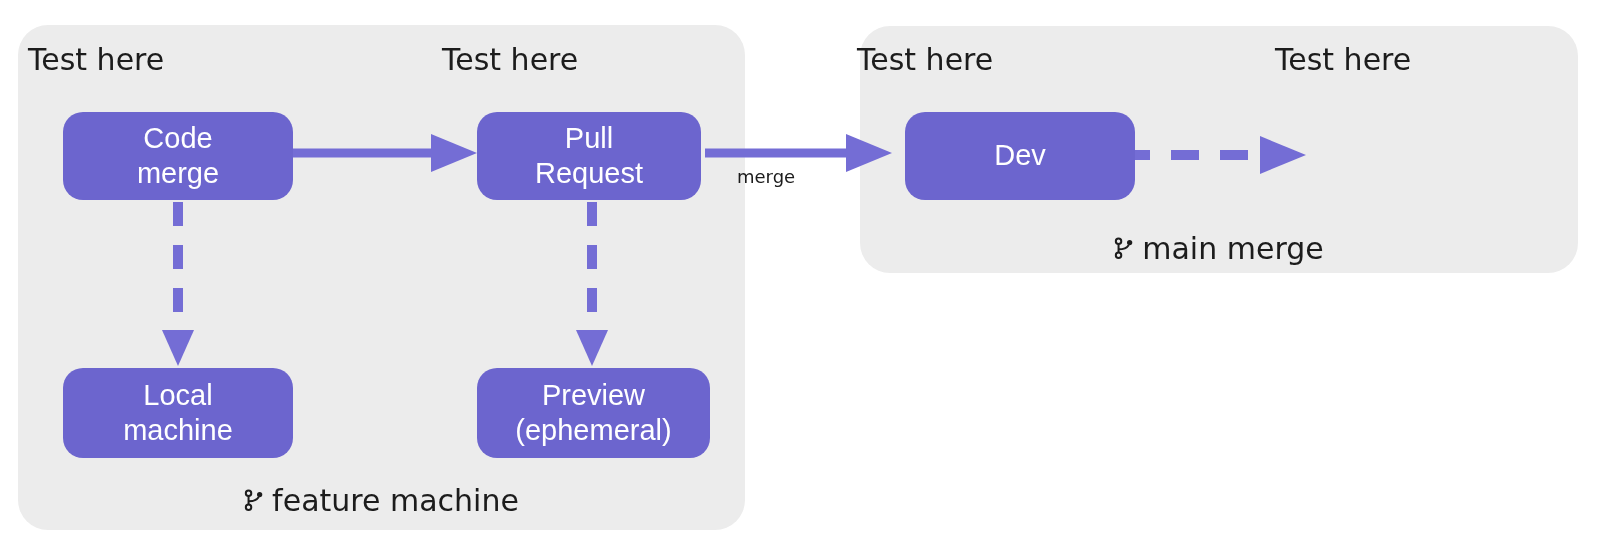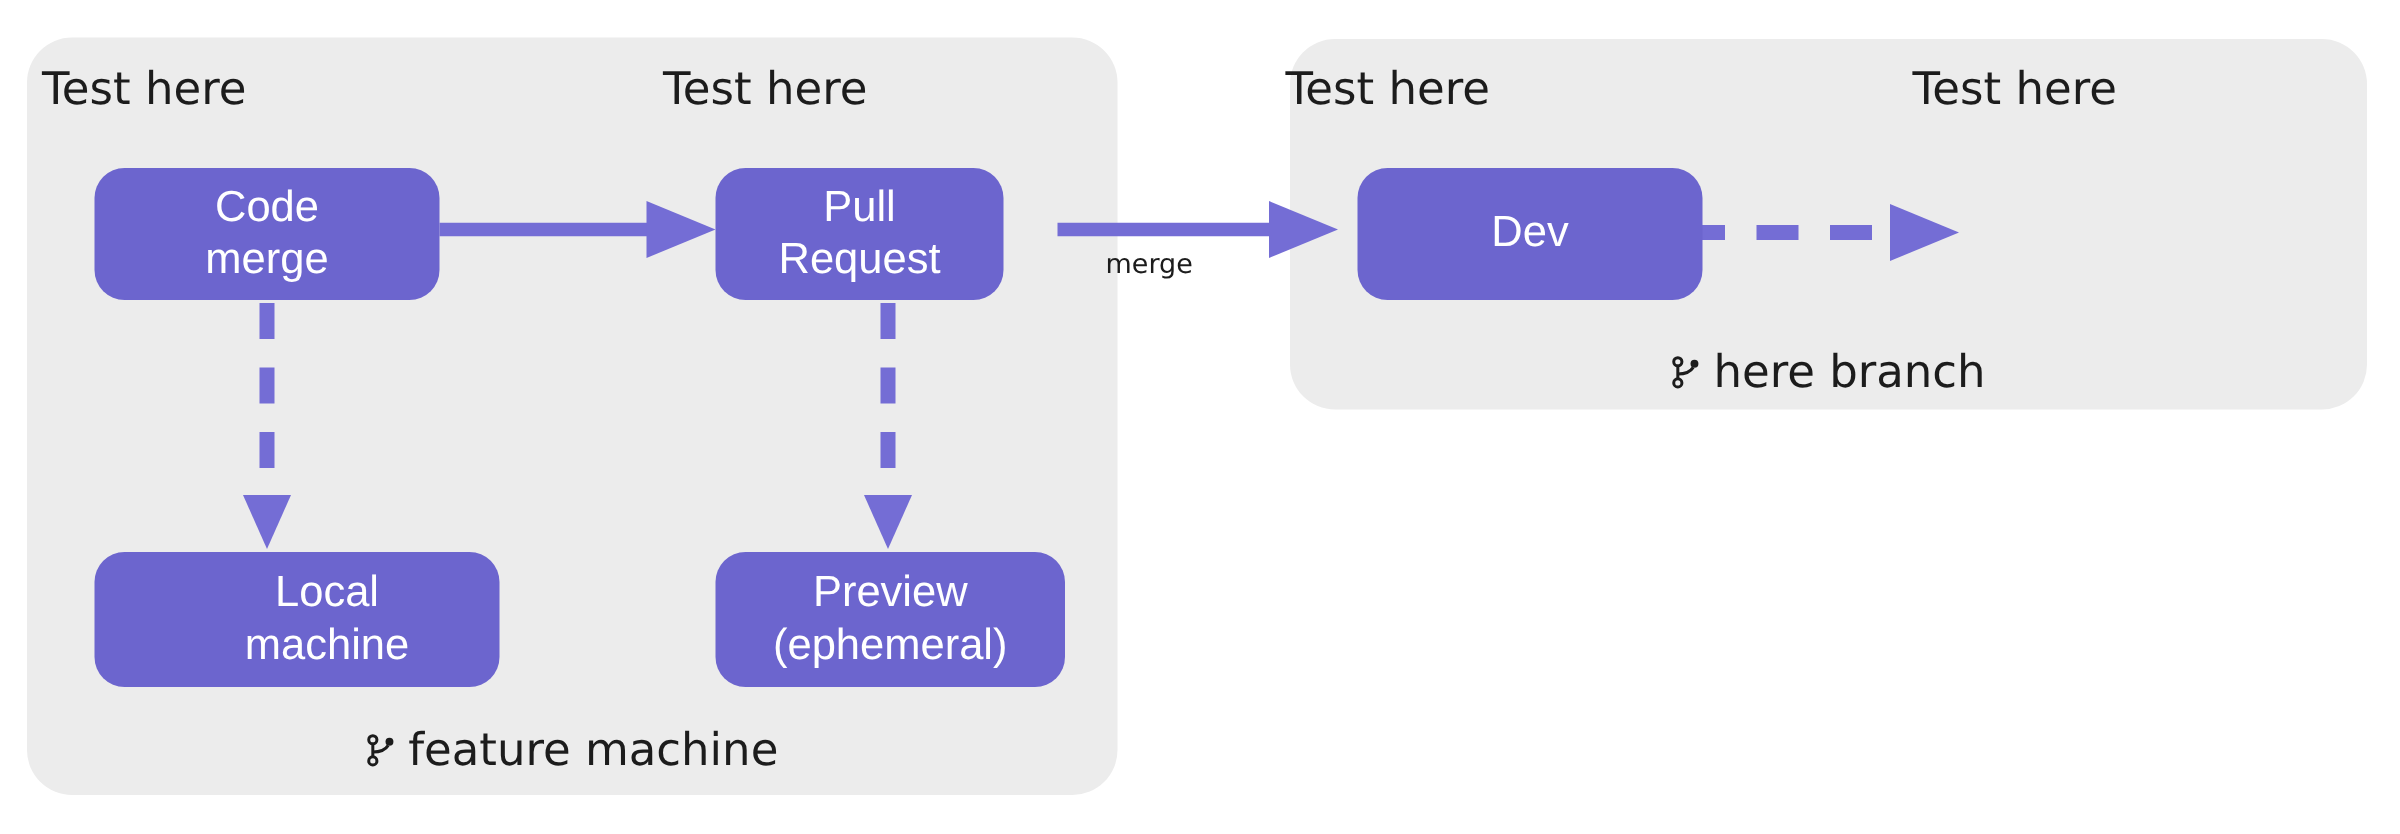--- a/index.html
+++ b/index.html
@@ -7,22 +7,22 @@
           font-family:"DejaVu Sans",sans-serif;overflow:hidden;}
   .container{position:absolute;background:var(--container-bg,#ececec);border-radius:30px;}
   #group-feature{left:18px;top:25px;width:727px;height:505px;}
   #group-main{left:860px;top:26px;width:718px;height:247px;}
 
   .node{position:absolute;background:var(--node-bg,#6c65ce);border-radius:20px;
         color:var(--node-text,#ffffff);display:flex;align-items:center;justify-content:center;
         text-align:center;font-family:"Liberation Sans",sans-serif;font-size:29px;
         line-height:1.22;white-space:pre-line;}
   #node-code-branch{left:63px;top:112px;width:230px;height:88px;}
-  #node-pull-request{left:477px;top:112px;width:192px;height:88px;}
-  #node-local-machine{left:63px;top:368px;width:230px;height:90px;padding-left:40px;}
+  #node-pull-request{left:477px;top:112px;width:224px;height:88px;}
+  #node-local-machine{left:63px;top:368px;width:230px;height:90px;}
   #node-preview{left:477px;top:368px;width:233px;height:90px;}
   #node-dev{left:905px;top:112px;width:230px;height:88px;}
   #node-prod{left:1308px;top:112px;width:230px;height:88px;}
 
   .test-label{position:absolute;top:42px;width:300px;text-align:left;font-size:30px;
               color:var(--label-text,#1c1c1c);}
   #test-1{left:28px;}   
   #test-2{left:442px;}  
   #test-3{left:857px;}  
   #test-4{left:1275px;} 
@@ -105,16 +105,16 @@
   <div class="branch-label" id="branch-main">
     <span class="git-icon">
       <svg width="20" height="26" viewBox="0 0 22 26">
         <circle cx="5" cy="5.5" r="3" fill="none" stroke="#1c1c1c" stroke-width="2.2"></circle>
         <circle cx="5" cy="21" r="3" fill="none" stroke="#1c1c1c" stroke-width="2.2"></circle>
         <circle cx="17.2" cy="7" r="2.9" fill="#1c1c1c"></circle>
         <line x1="5" y1="8.7" x2="5" y2="17.8" stroke="#1c1c1c" stroke-width="2.2"></line>
         <path d="M5 14.5 C 10 14.5, 14.5 12.5, 16.3 9.6" fill="none" stroke="#1c1c1c" stroke-width="2.2"></path>
       </svg>
     </span>
-    <span>here branch</span>
+    <span>main merge</span>
   </div>
 
 </div>
 
 </body></html>

